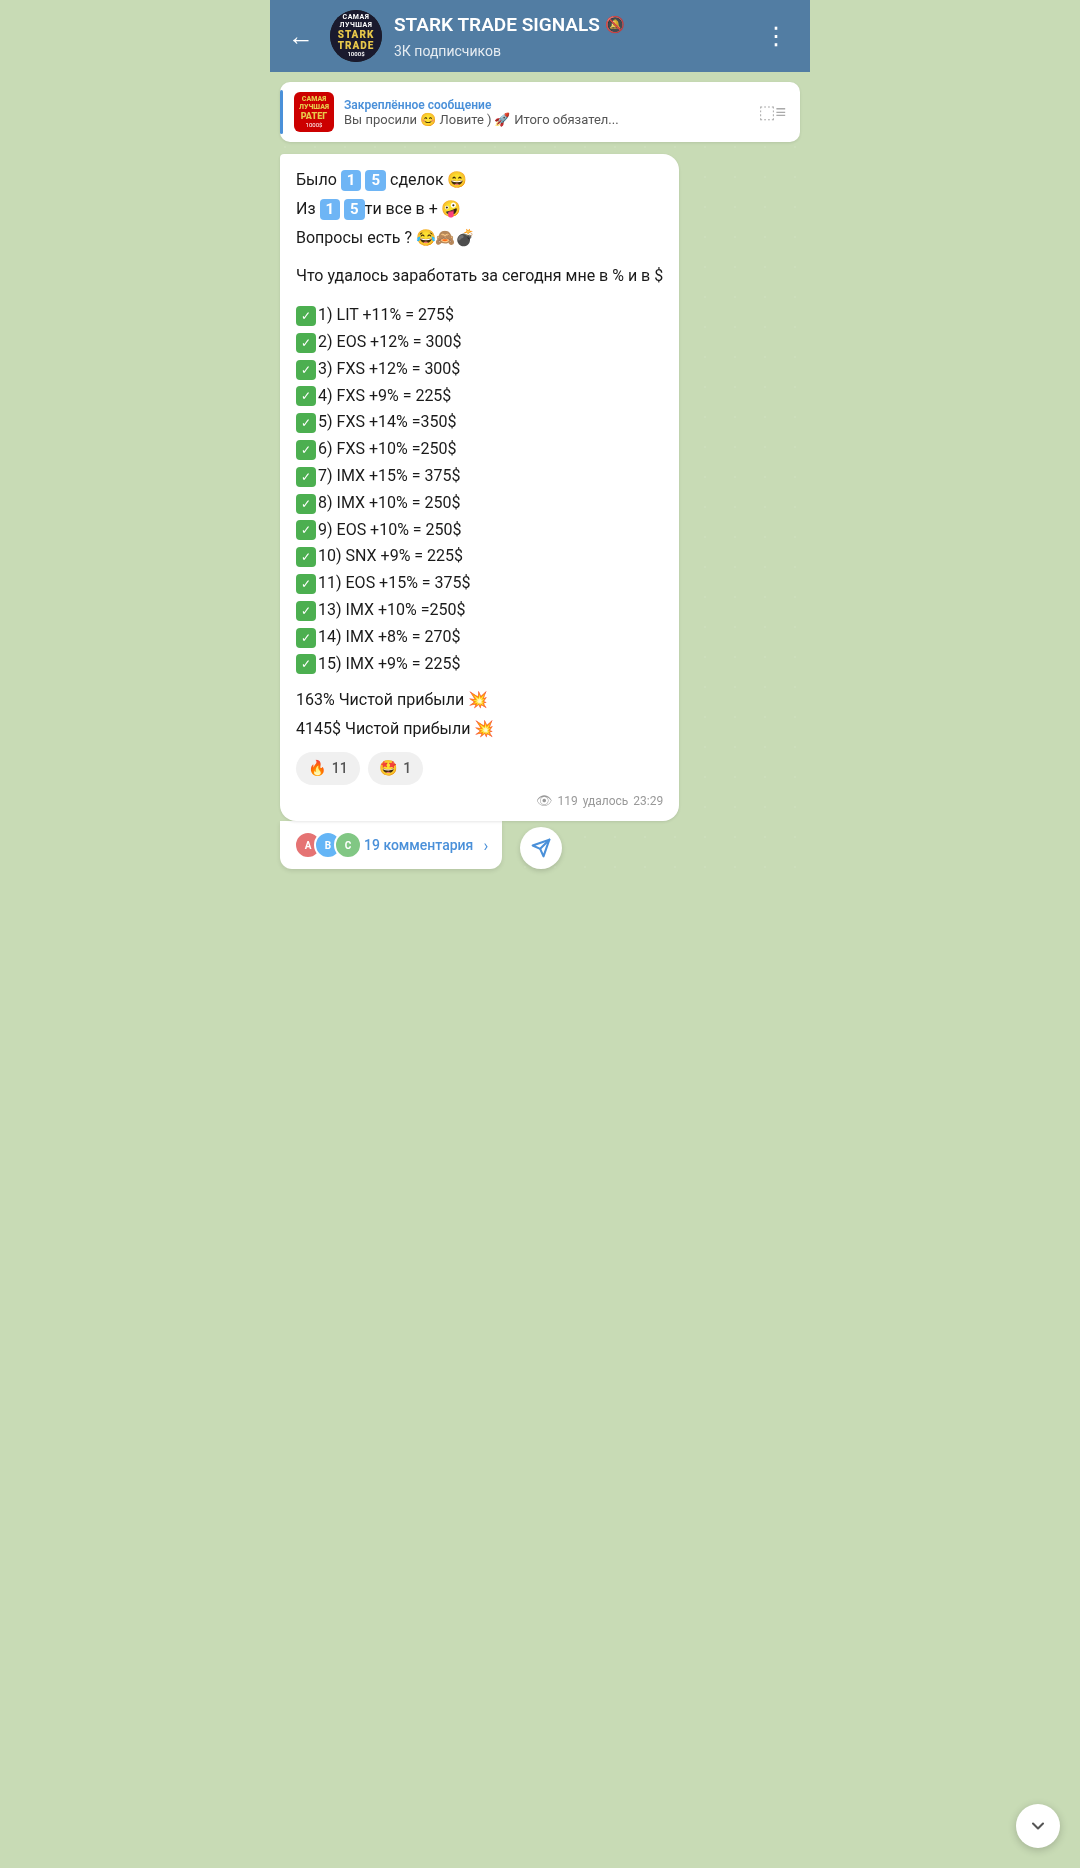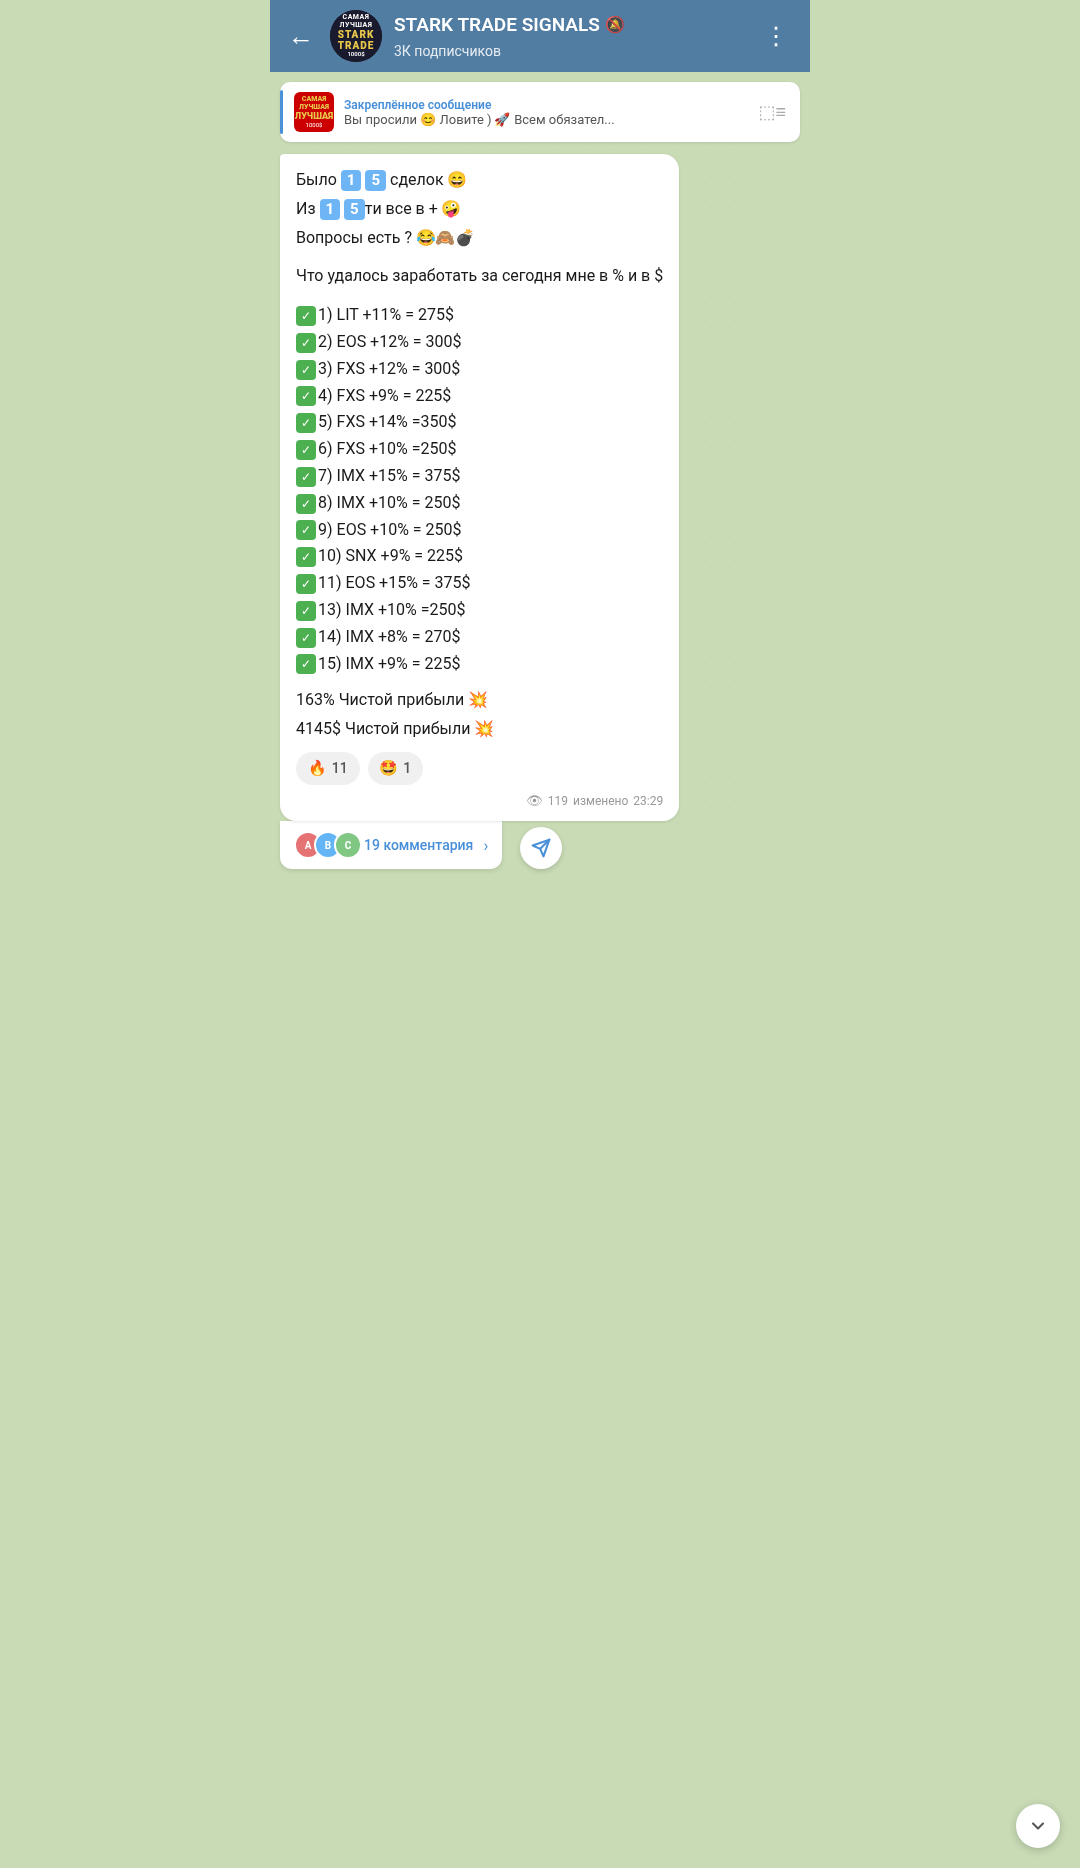--- a/index.html
+++ b/index.html
@@ -365,27 +365,27 @@
   </div>
   <span class="header-more">⋮</span>
 </div>
 
 <div class="chat-bg">
 
   <div class="pinned-bar">
     <div class="pinned-thumb">
       <div style="background:#c00;width:100%;height:100%;display:flex;flex-direction:column;align-items:center;justify-content:center;padding:2px;">
         <span style="color:#e8c84a;font-size:7px;font-weight:900;text-align:center;line-height:1.1;">САМАЯ ЛУЧШАЯ</span>
-        <span style="color:#e8c84a;font-size:9px;font-weight:900;text-align:center;">ЛУЧШАЯ</span>
+        <span style="color:#e8c84a;font-size:9px;font-weight:900;text-align:center;">РАТЕГ</span>
         <span style="color:white;font-size:6px;text-align:center;">1000$</span>
       </div>
     </div>
     <div class="pinned-content">
       <div class="pinned-title">Закреплённое сообщение</div>
-      <div class="pinned-preview">Вы просили 😊 Ловите ) 🚀 Всем обязател...</div>
+      <div class="pinned-preview">Вы просили 😊 Ловите ) 🚀 Итого обязател...</div>
     </div>
     <div class="pinned-icon">⬚≡</div>
   </div>
 
   <div class="msg-row">
     <div class="msg-bubble">
 
       <p>
         Было <span class="num-badge">1</span> <span class="num-badge">5</span> сделок 😄
       </p>
@@ -429,21 +429,21 @@
           </div>
           <div class="reaction-pill">
             <span>🤩</span>
             <span class="reaction-count">1</span>
           </div>
         </div>
 
       <div class="msg-meta">
         <span class="eye-icon">👁</span>
         <span>119</span>
-        <span>изменено</span>
+        <span>удалось</span>
         <span>23:29</span>
       </div>
     </div>
   </div>
 
   <div class="bottom-row">
     <div class="comment-bar">
       <div class="comment-avatars">
         <div class="comment-avatar" style="background:#e57373;">A</div>
         <div class="comment-avatar" style="background:#64b5f6;">B</div>

